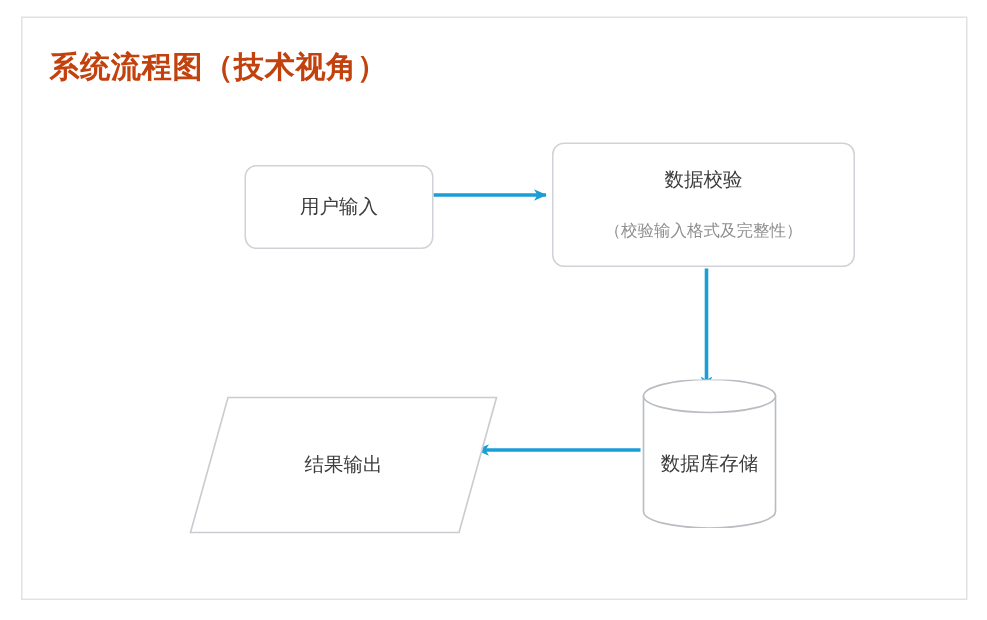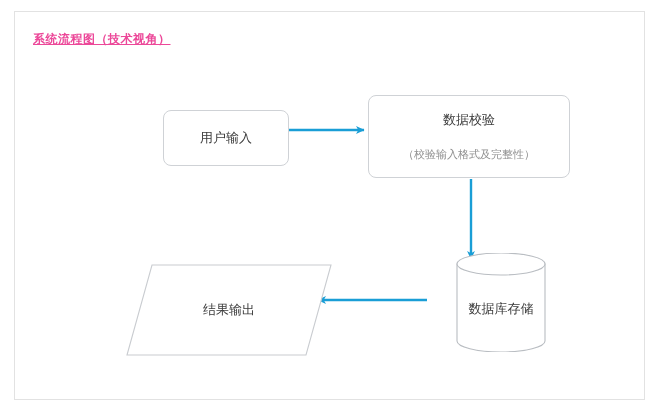--- a/index.html
+++ b/index.html
@@ -16,26 +16,25 @@
     left:14px;top:11px;
     width:631px;height:389px;
     box-sizing:border-box;
     border:1px solid #e2e2e2;
     background:#ffffff;
   }
 
   .page-title{
     position:absolute;
     left:33px;top:31px;
-    font-size:12px;
+    font-size:20px;
     font-weight:bold;
-    color:#ec4899;
+    color:#c2410c;
     letter-spacing:0.5px;
     white-space:nowrap;
-    text-decoration:underline;
   }
 
   .canvas{position:absolute;left:0;top:0;width:658px;height:413px;}
 
   
   .node{
     position:absolute;
     box-sizing:border-box;
     display:flex;
     flex-direction:column;
@@ -61,21 +60,21 @@
     border:1px solid #cfd2d6;
     border-radius:8px;
     background:#ffffff;
   }
 
   #node-input{ left:163px; top:110px; width:126px; height:56px; }
   #node-validate{ left:368px; top:95px; width:202px; height:83px;text-align:center; }
 
   
   #node-db{
-    left:428px; top:253px; width:90px; height:99px;margin-left:28px;
+    left:428px; top:253px; width:90px; height:99px;
   }
   #node-db .cyl-svg{
     position:absolute; left:0; top:0; width:90px; height:99px;
   }
   #node-db .cyl-text{
     position:relative;
     z-index:2;
     width:74px;
     font-size:13px;
     color:#3b3b3b;

